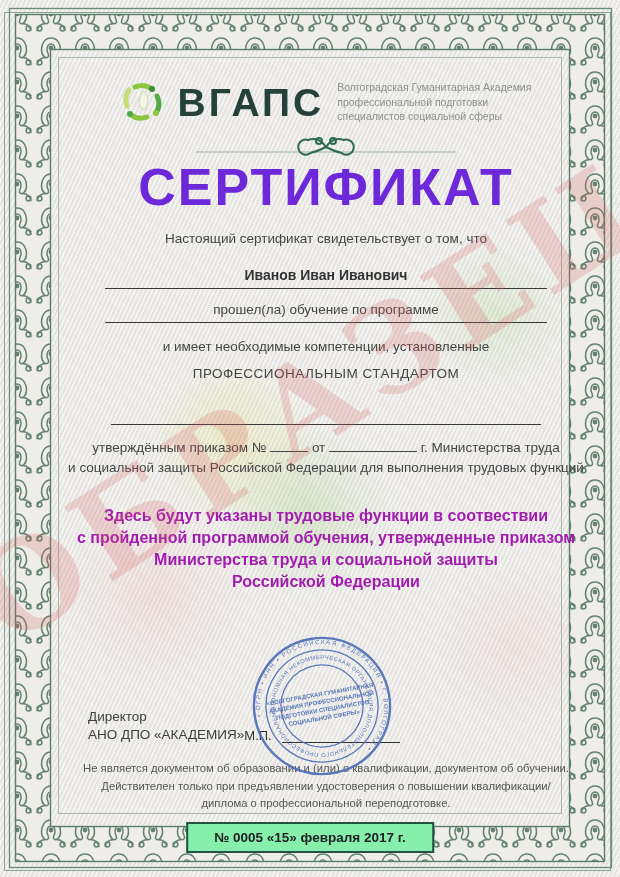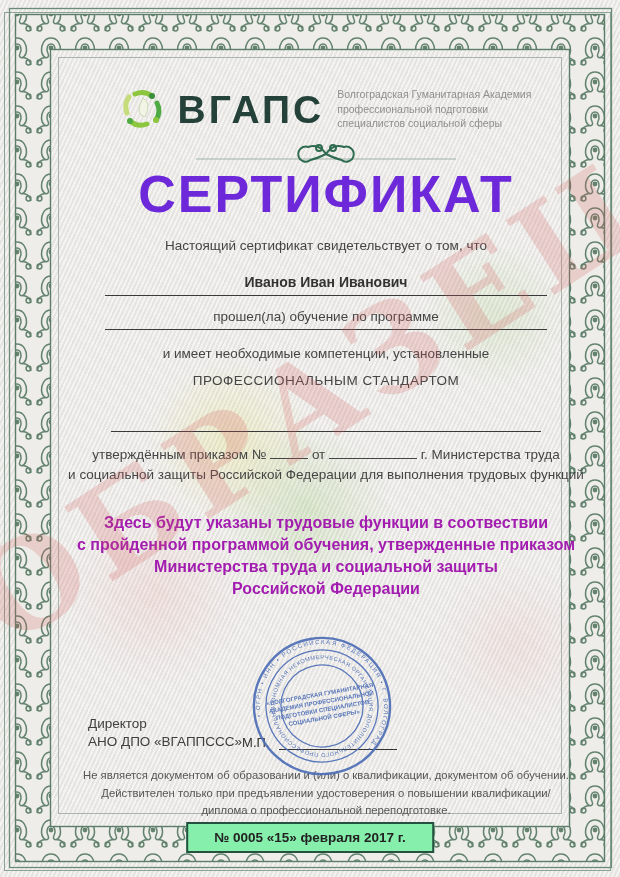--- a/index.html
+++ b/index.html
@@ -6,21 +6,21 @@
   body{
     width:620px;height:877px;position:relative;overflow:hidden;
     font-family:"Liberation Sans",sans-serif;
     background:
       repeating-linear-gradient(115deg, rgba(255,255,255,.45) 0 2px, rgba(120,120,110,.05) 2px 4px),
       #ebeae7;
   }
   .frame-svg{position:absolute;inset:0;z-index:1;pointer-events:none;}
   .blob{position:absolute;border-radius:50%;pointer-events:none;z-index:0;}
   .content{
-    position:absolute;left:62px;top:65px;width:528px;height:756px;z-index:2;
+    position:absolute;left:62px;top:58px;width:528px;height:756px;z-index:2;
     text-align:center;color:#444;
   }
   .logo-row{display:flex;justify-content:center;align-items:center;gap:13px;margin-top:22px;}
   .logo-mark{width:44px;height:44px;flex:0 0 auto;}
   .logo-text{
     font-size:39px;font-weight:800;letter-spacing:3px;color:#24413a;line-height:1;
   }
   .org-block{
     text-align:left;font-size:10.5px;color:#8f8f8f;line-height:1.4;
   }
@@ -168,21 +168,21 @@
   <div class="functions">
     <div>Здесь будут указаны трудовые функции в соотвествии</div>
     <div>с пройденной программой обучения, утвержденные приказом</div>
     <div>Министерства труда и социальной защиты</div>
     <div>Российской Федерации</div>
   </div>
 
   <div class="sig-row">
     <div class="director">
       <div>Директор</div>
-      <div>АНО ДПО «ВГАППССС»</div>
+      <div>АНО ДПО «АКАДЕМИЯ»</div>
     </div>
     <div class="mp-wrap">
       <span class="mp">М.П.</span>
       <span class="sig-line"></span>
     </div>
   </div>
 
   <div class="disclaimer">
     <div>Не является документом об образовании и (или) о квалификации, документом об обучении.</div>
     <div>Действителен только при предъявлении удостоверения о повышении квалификации/диплома о профессиональной переподготовке.</div>

